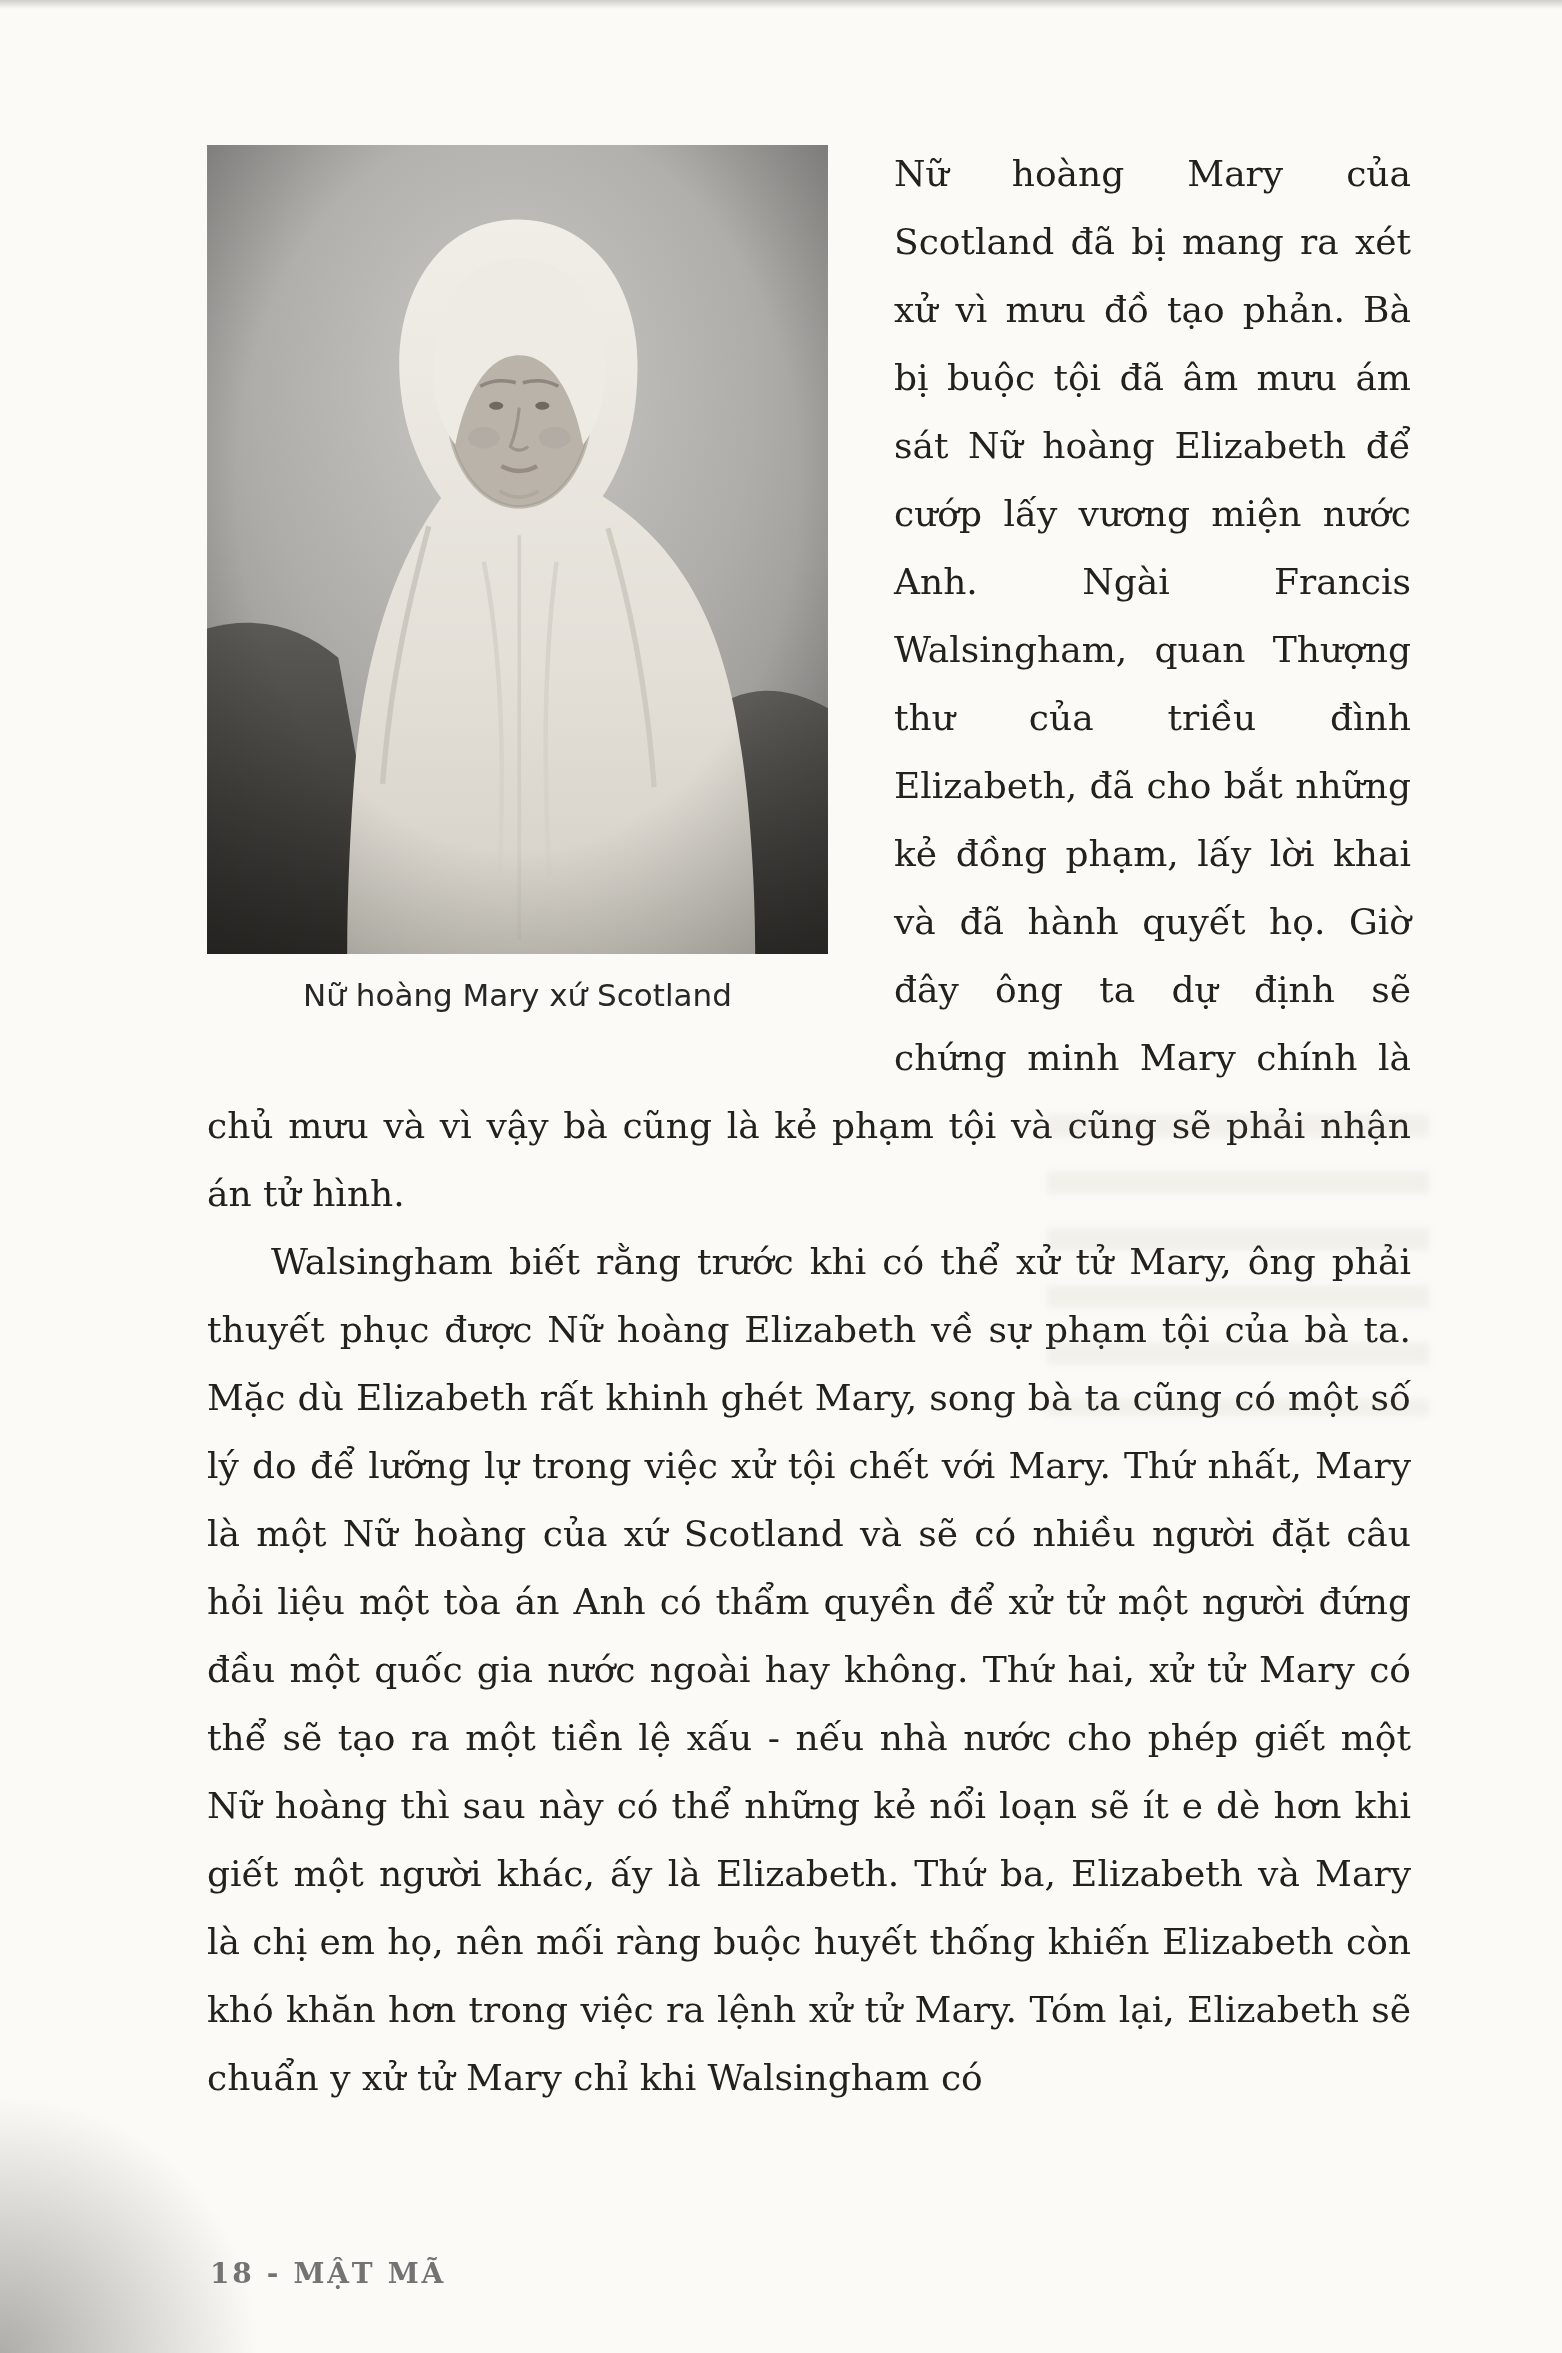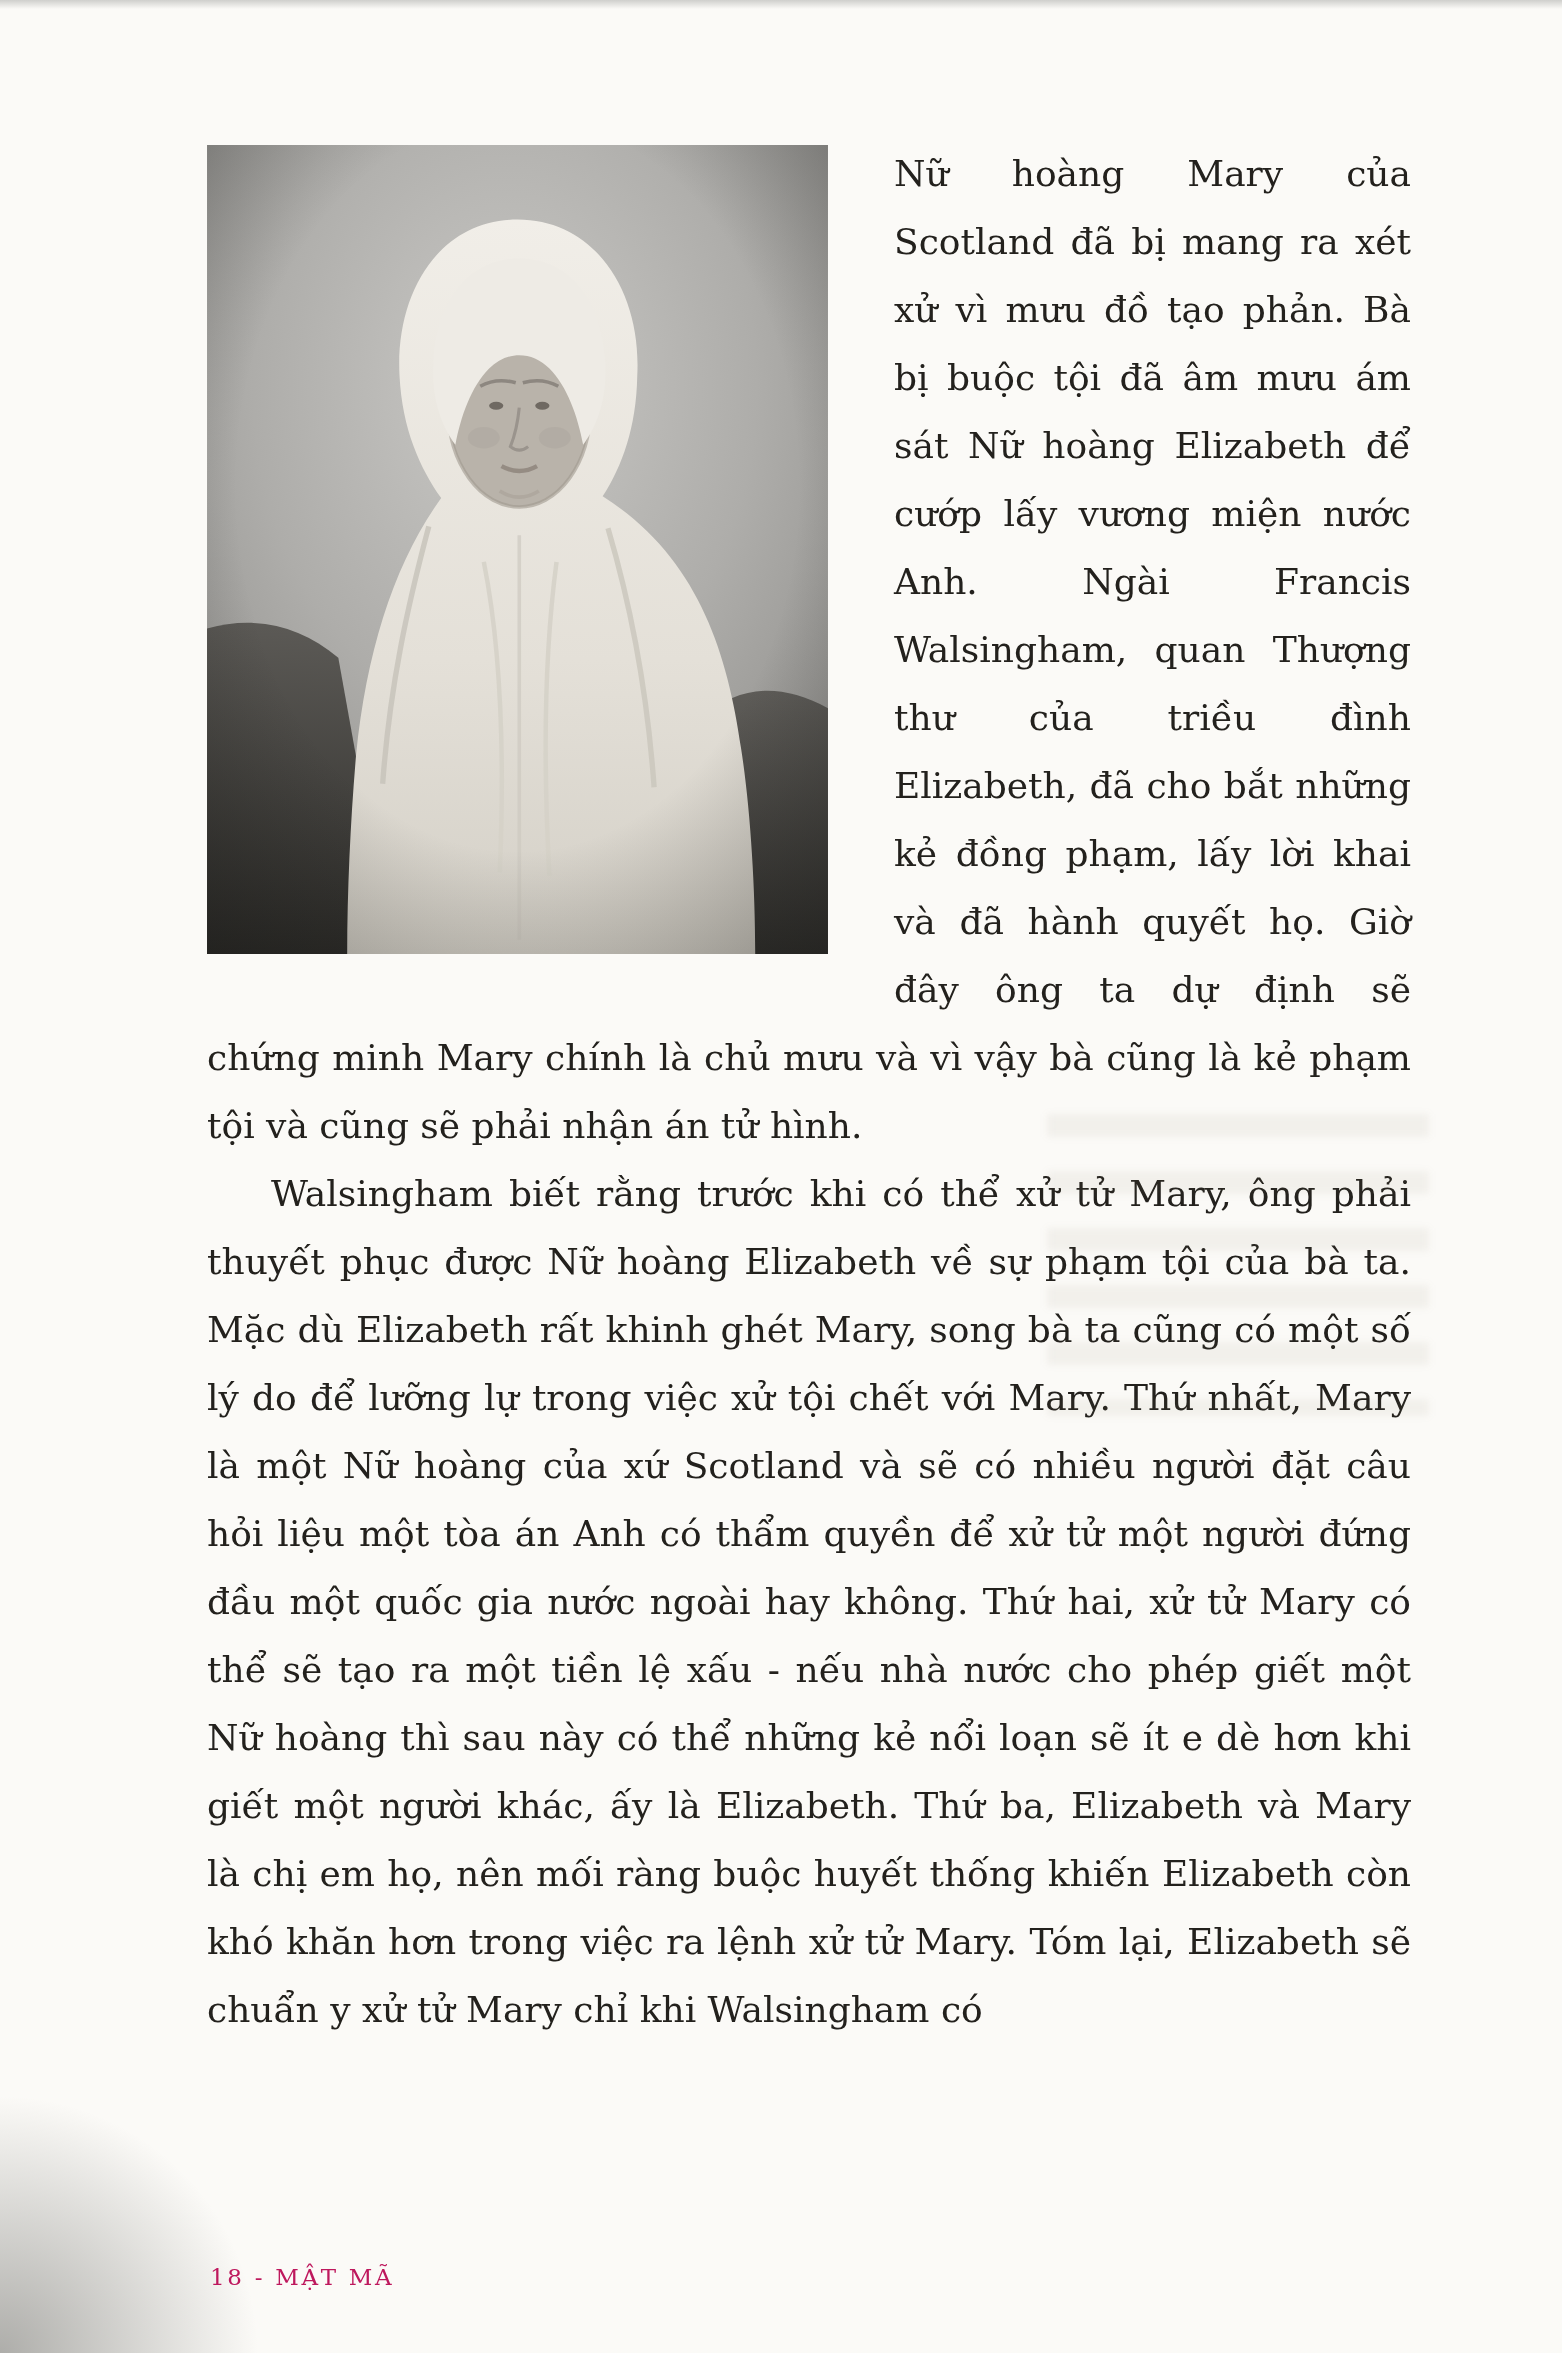--- a/index.html
+++ b/index.html
@@ -51,23 +51,24 @@
     line-height:41px;
     text-align:center;
     margin-top:21px;
     color:#272725;
   }
   p { margin:0; }
   p.indent { text-indent:64px; }
   .footer {
     position:absolute;
     left:210px; bottom:64px;
-    font-size:23px;
+    font-size:28px;
     letter-spacing:2.7px;
-    color:#be185d;
+    color:#737373;
+    font-weight:bold;
   }
 </style>
 </head>
 <body>
 
 <div class="page">
   <div class="edge-top"></div>
 
   <div class="content">
 
@@ -124,20 +125,21 @@
         <ellipse cx="326" cy="294" rx="8" ry="4.5" fill="#6f6962"></ellipse>
         <ellipse cx="378" cy="294" rx="8" ry="4.5" fill="#6f6962"></ellipse>
         <path d="M352,296 C350,316 346,330 342,340 q10,8 20,0" stroke="#97908a" stroke-width="3.5" fill="none" opacity="0.9"></path>
         <path d="M332,362 q20,11 40,0" stroke="#8e857c" stroke-width="5" fill="none" opacity="0.85"></path>
         <path d="M330,390 q22,14 44,0" stroke="#a59e94" stroke-width="4" fill="none" opacity="0.5"></path>
         <ellipse cx="312" cy="330" rx="18" ry="12" fill="#8c867e" opacity="0.14"></ellipse>
         <ellipse cx="392" cy="330" rx="18" ry="12" fill="#8c867e" opacity="0.14"></ellipse>
 
         <rect width="700" height="912" fill="url(#vign)"></rect>
       </svg>
+      <figcaption>Nữ hoàng Mary xứ Scotland</figcaption>
     </figure>
 
     <p>Nữ hoàng Mary của Scotland đã bị mang ra xét xử vì mưu đồ tạo phản. Bà bị buộc tội đã âm mưu ám sát Nữ hoàng Elizabeth để cướp lấy vương miện nước Anh. Ngài Francis Walsingham, quan Thượng thư của triều đình Elizabeth, đã cho bắt những kẻ đồng phạm, lấy lời khai và đã hành quyết họ. Giờ đây ông ta dự định sẽ chứng minh Mary chính là chủ mưu và vì vậy bà cũng là kẻ phạm tội và cũng sẽ phải nhận án tử hình.</p>
     <p class="indent">Walsingham biết rằng trước khi có thể xử tử Mary, ông phải thuyết phục được Nữ hoàng Elizabeth về sự phạm tội của bà ta. Mặc dù Elizabeth rất khinh ghét Mary, song bà ta cũng có một số lý do để lưỡng lự trong việc xử tội chết với Mary. Thứ nhất, Mary là một Nữ hoàng của xứ Scotland và sẽ có nhiều người đặt câu hỏi liệu một tòa án Anh có thẩm quyền để xử tử một người đứng đầu một quốc gia nước ngoài hay không. Thứ hai, xử tử Mary có thể sẽ tạo ra một tiền lệ xấu - nếu nhà nước cho phép giết một Nữ hoàng thì sau này có thể những kẻ nổi loạn sẽ ít e dè hơn khi giết một người khác, ấy là Elizabeth. Thứ ba, Elizabeth và Mary là chị em họ, nên mối ràng buộc huyết thống khiến Elizabeth còn khó khăn hơn trong việc ra lệnh xử tử Mary. Tóm lại, Elizabeth sẽ chuẩn y xử tử Mary chỉ khi Walsingham có</p>
 
   </div>
 
   <div class="ghost"></div>
   <div class="corner-shadow"></div>
 

